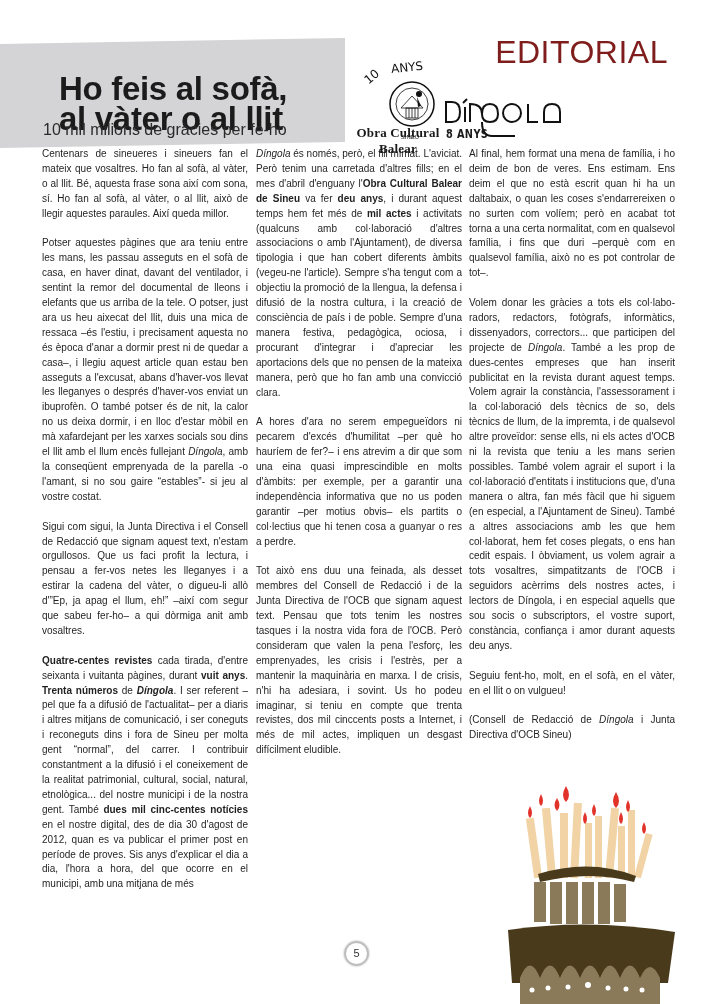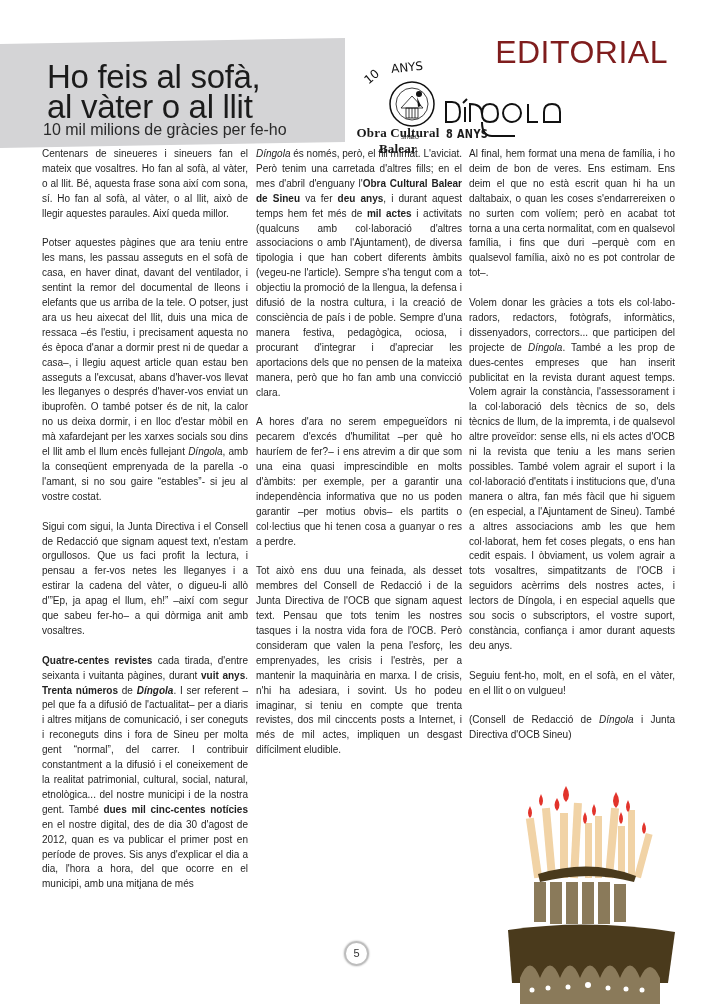--- a/index.html
+++ b/index.html
@@ -1,20 +1,20 @@
 <!DOCTYPE html>
 <html><head>
 <meta charset="utf-8">
 <style>
   html, body { margin: 0; padding: 0; background: #ffffff; }
   body { width: 710px; height: 1004px; position: relative; overflow: hidden;
          font-family: "Liberation Sans", sans-serif; color: #1a1a1a; }
   .banner { position: absolute; left: 0; top: 44px; width: 345px; height: 104px;
             background: #d4d4d6; transform: skewY(-1deg); transform-origin: left top; }
-  .title { position: absolute; left: 43px; top: 58px; margin: 4px; font-weight: normal;
+  .title { position: absolute; left: 43px; top: 58px; margin: 16px; font-weight: bold;
            font-size: 33px; line-height: 30px; color: #1b1b1b; letter-spacing: -0.3px; }
   .subtitle { position: absolute; left: 43px; top: 121px; font-size: 16px; line-height: 18px; color: #2a2a2a; }
   .section-label { position: absolute; right: 42px; top: 34px; font-size: 32px; color: #7f1d1d;
                    letter-spacing: 0.5px; }
   .ocb-logo { position: absolute; left: 361px; top: 58px; width: 98px; height: 92px; }
   .ocb-name { position: absolute; left: 349px; top: 125px; width: 98px; text-align: center;
               font-family: "Liberation Serif", serif; font-weight: bold; font-size: 13px; letter-spacing: 0.2px; }
   .ocb-sineu { position: absolute; left: 361px; top: 134px; width: 98px; text-align: center; font-size: 6px; }
   .dingola-logo { position: absolute; left: 440px; top: 92px; width: 150px; height: 58px; }
   .dingola-years { position: absolute; left: 446px; top: 126px; font-family: "DejaVu Sans", sans-serif;

